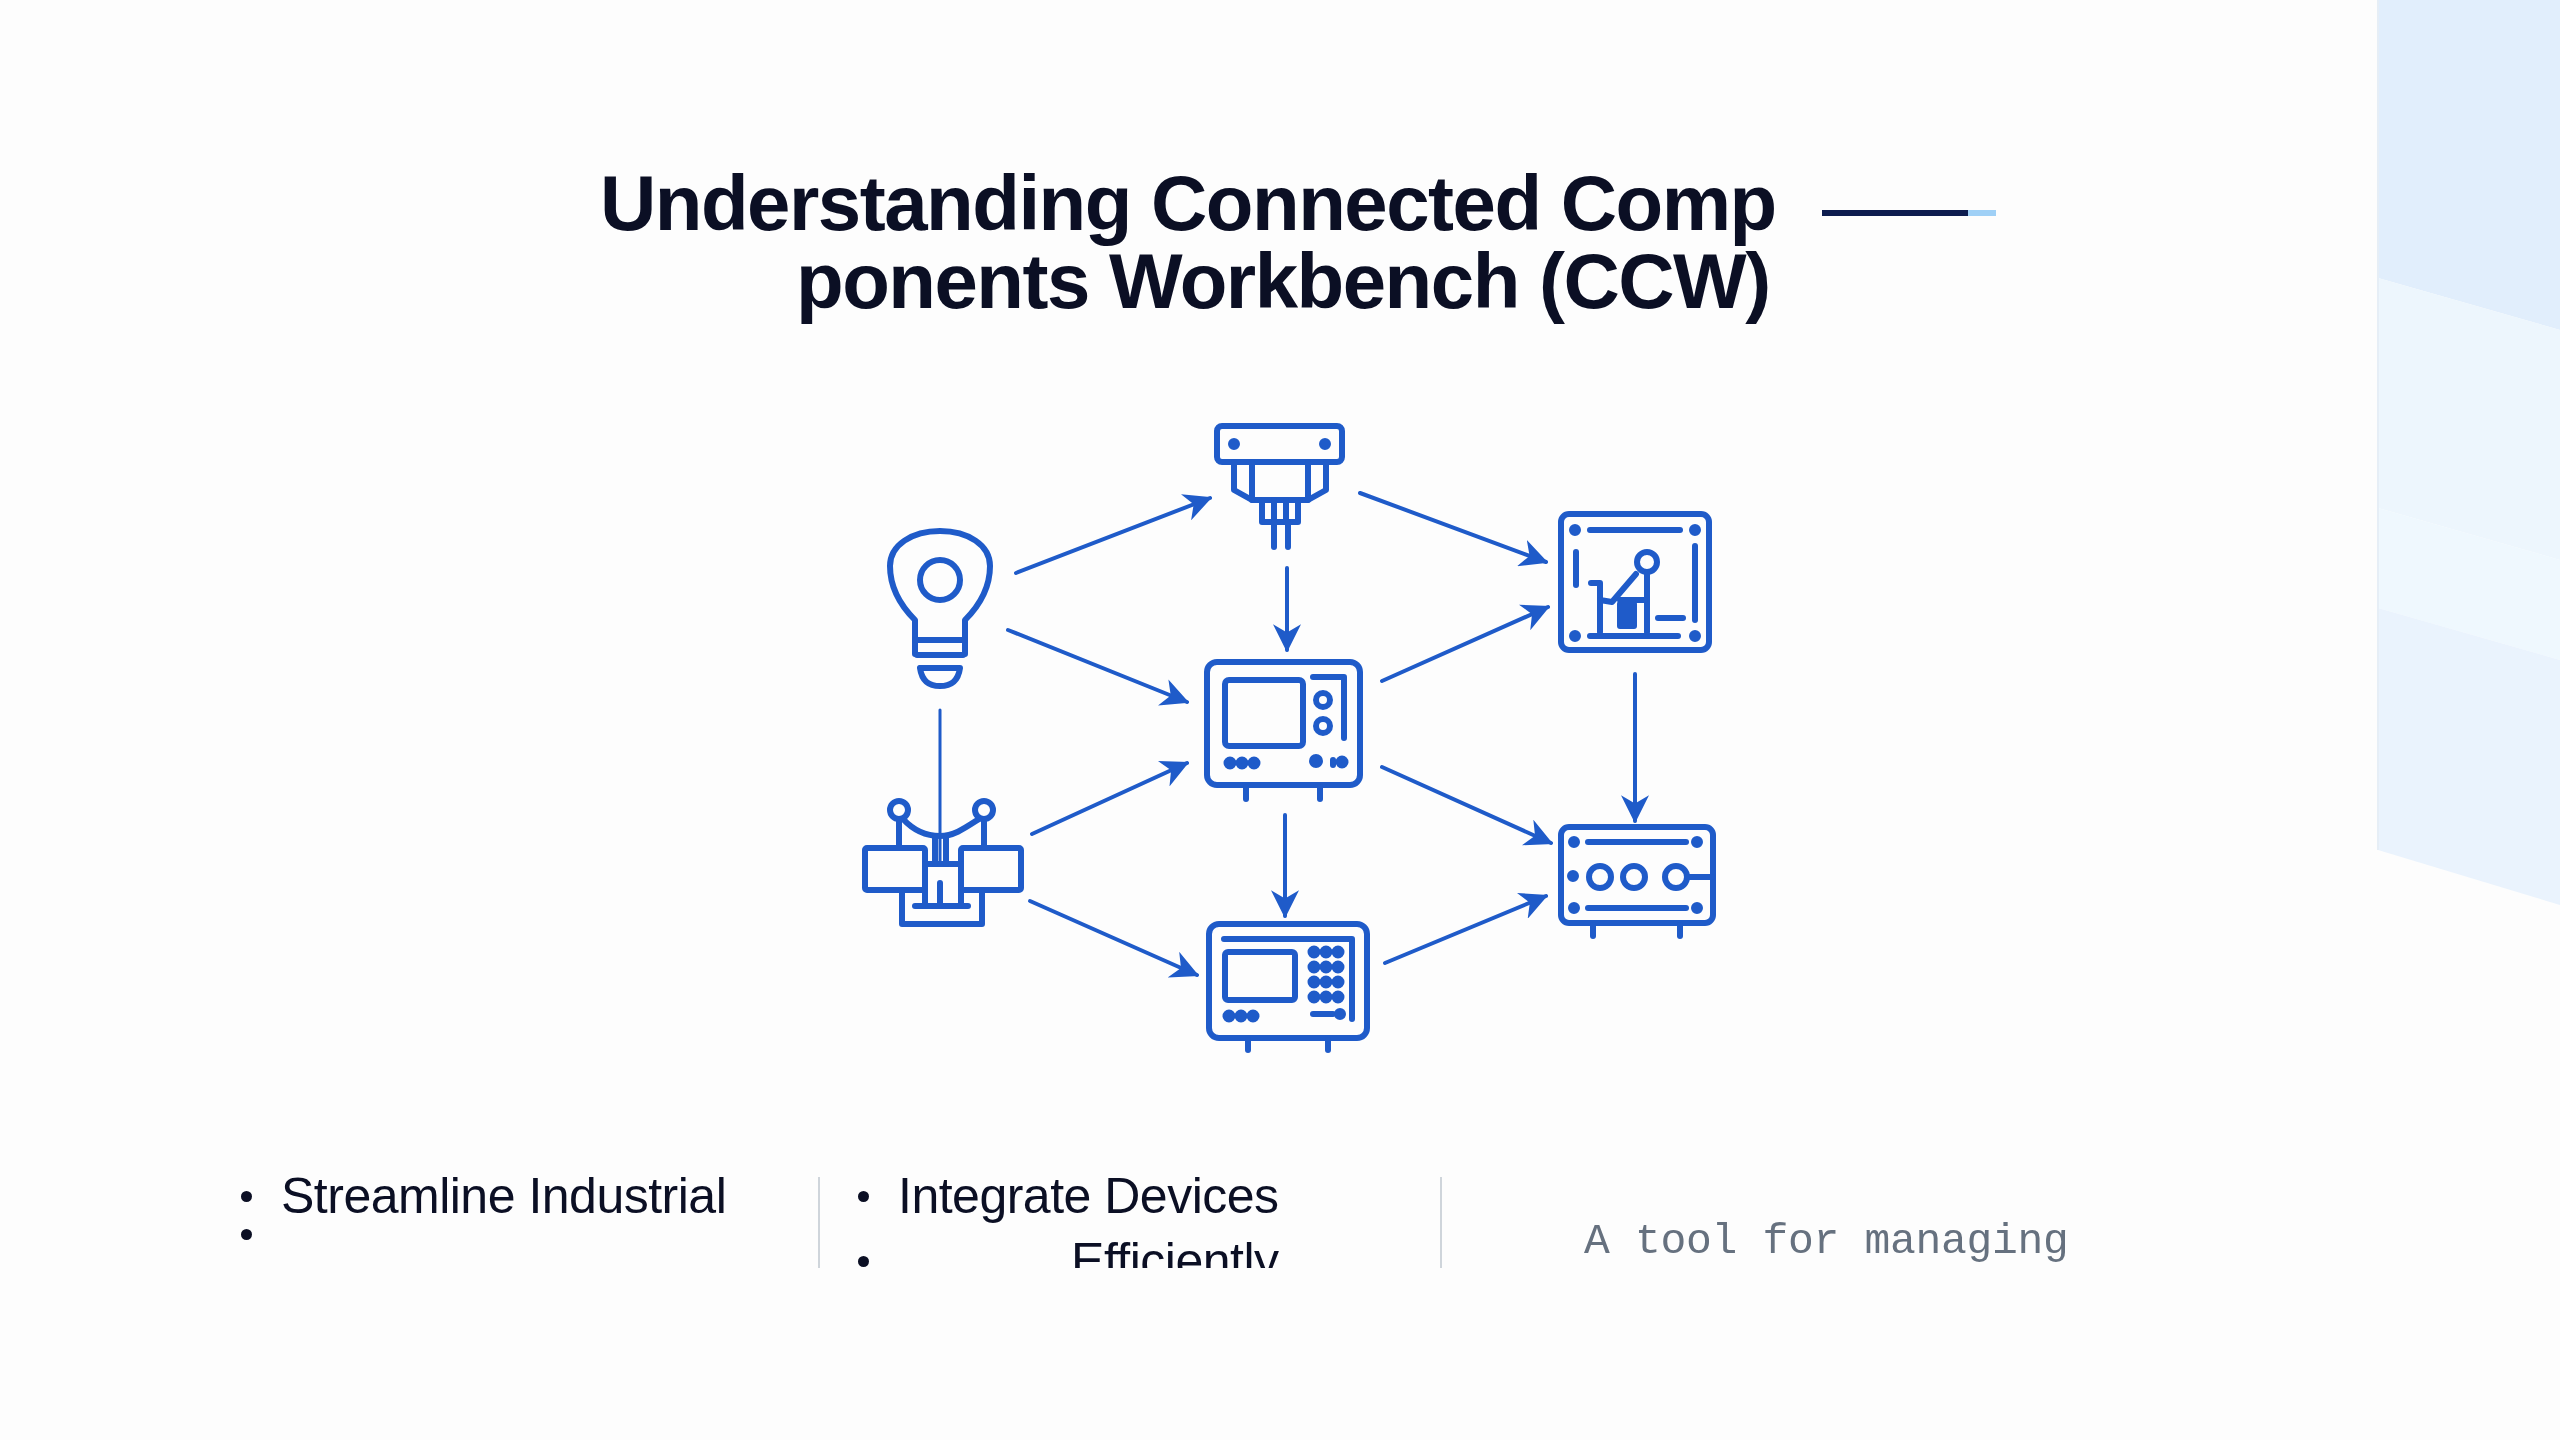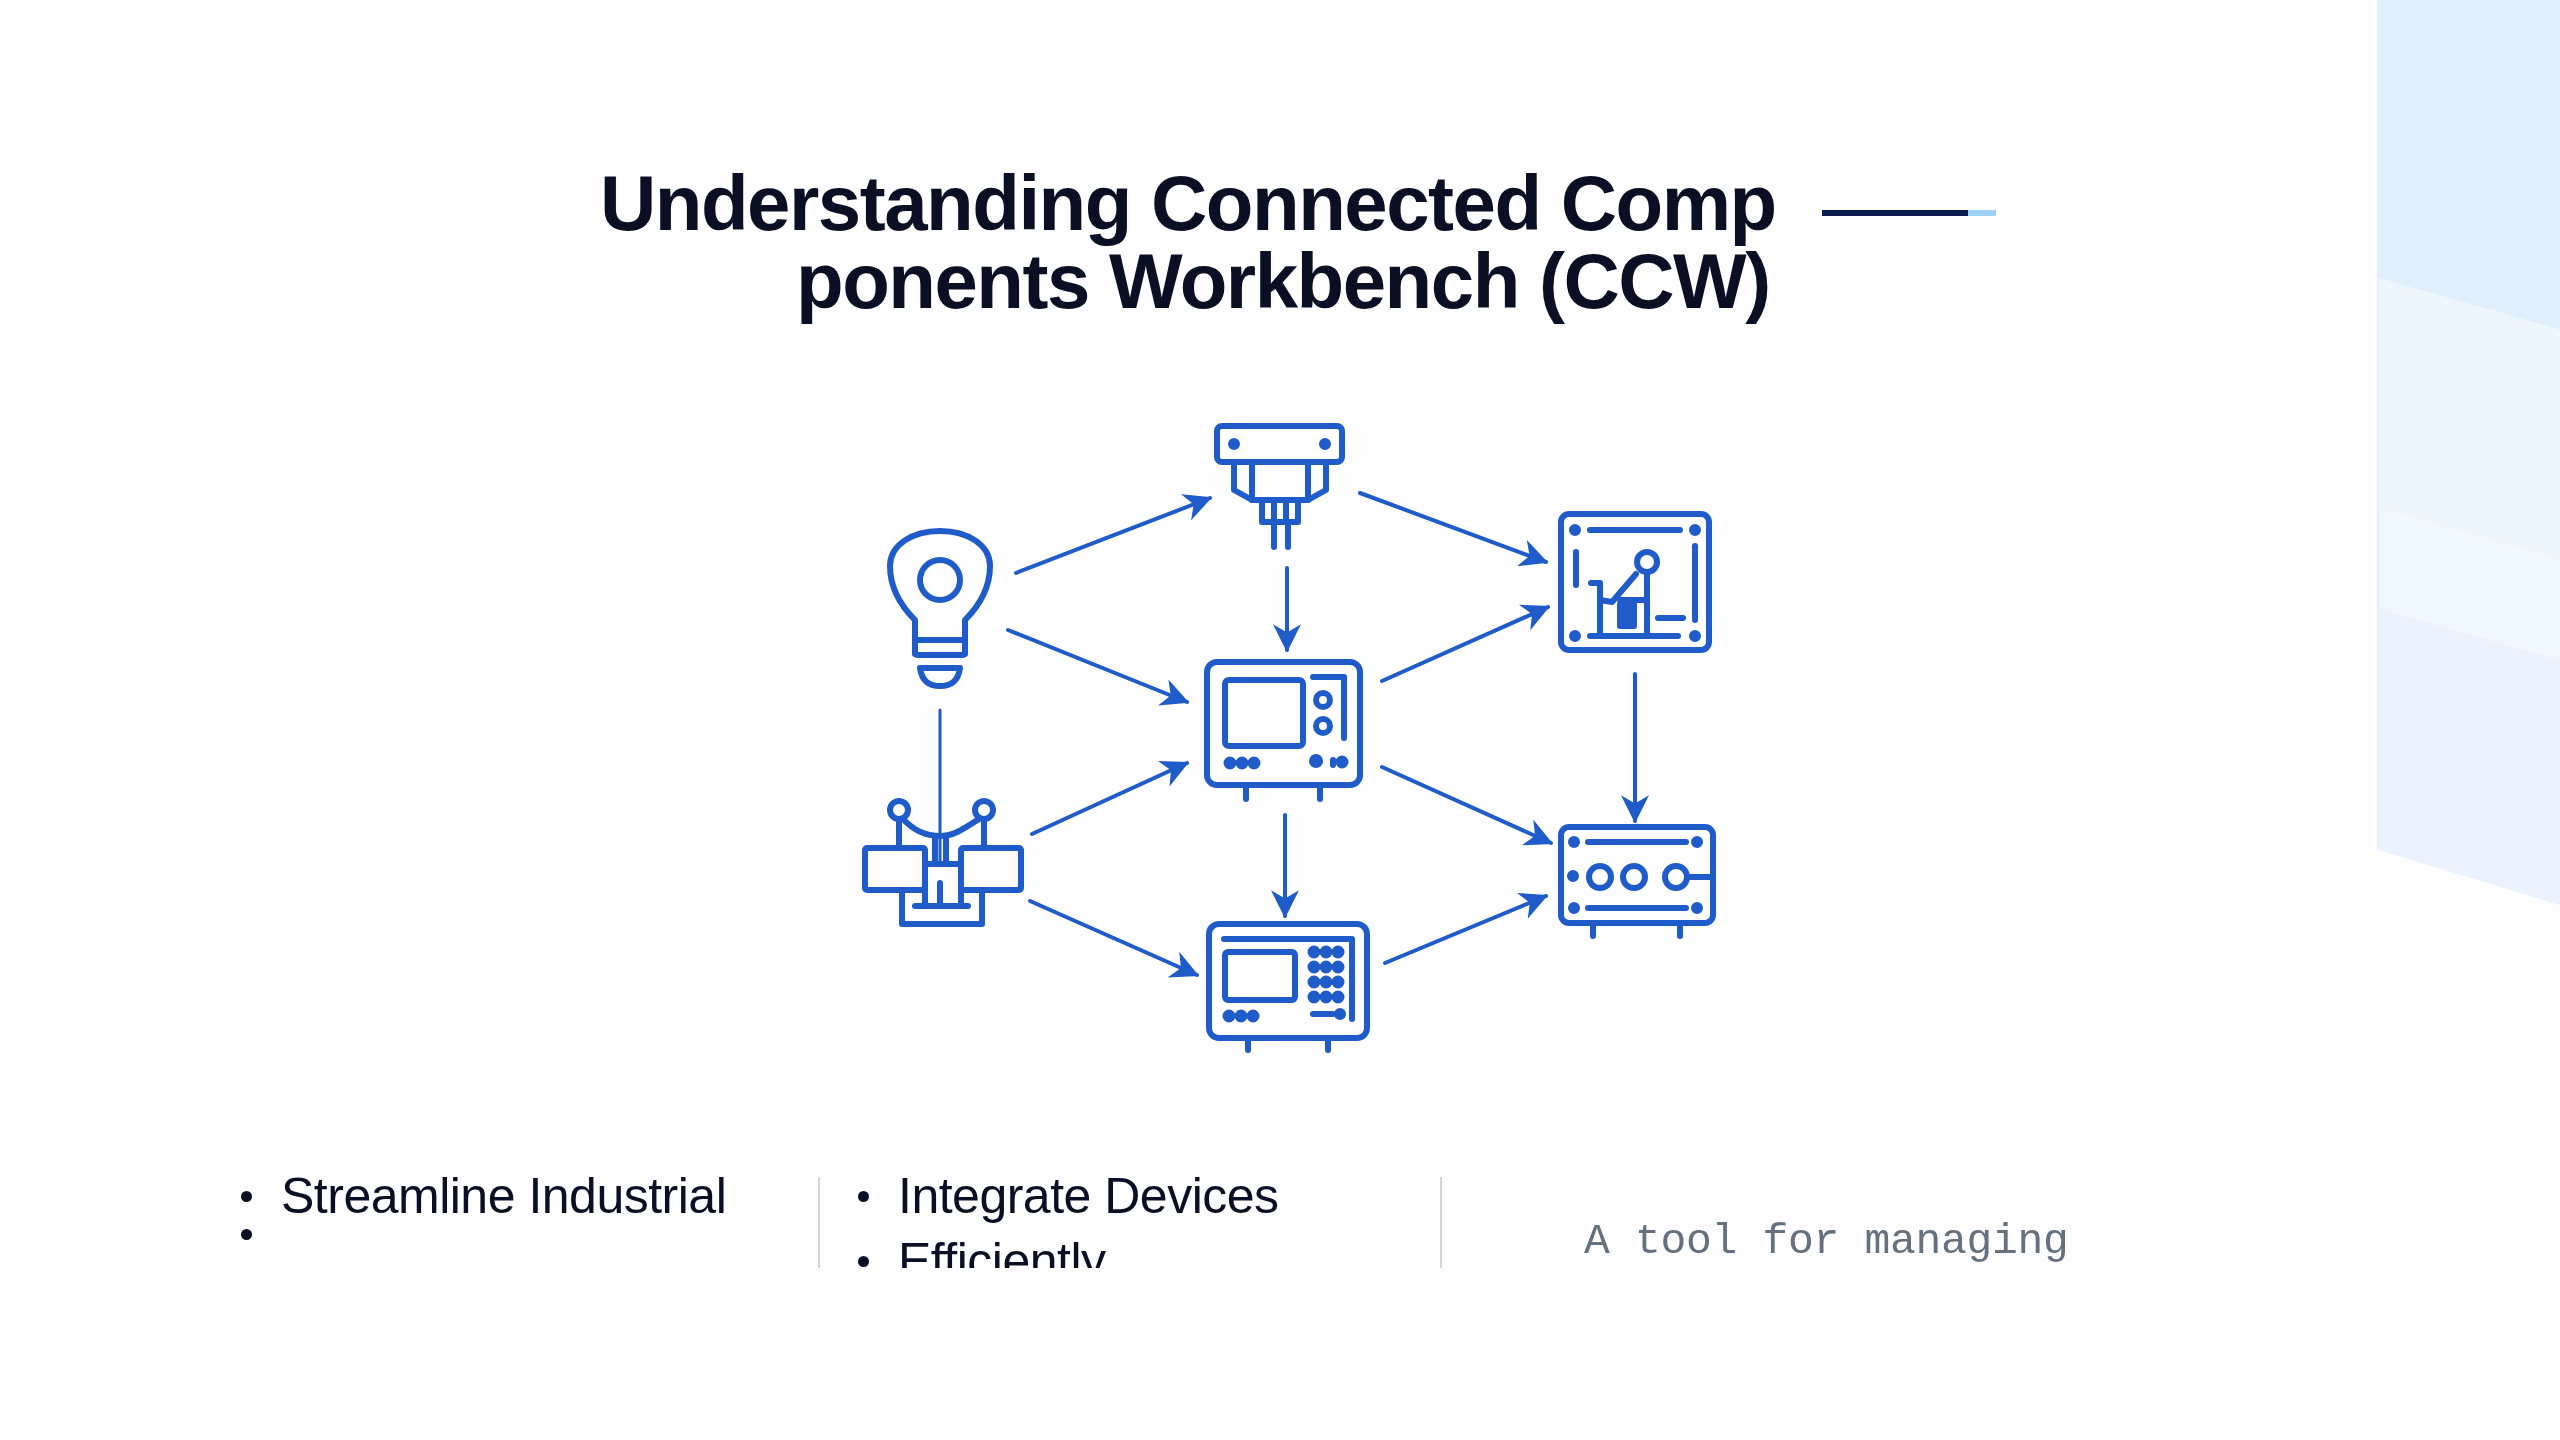--- a/index.html
+++ b/index.html
@@ -66,20 +66,21 @@
       line-height: 65px;
       color: #0b0f24;
       letter-spacing: -0.5px;
     }
     .bullets.col1 { left: 238px; }
     .bullets.col2 { left: 855px; }
     .bullet-row {
       display: flex;
       align-items: center;
       white-space: nowrap;
+      justify-content: space-between;
     }
     .bullet-dot {
       display: inline-block;
       width: 11px;
       height: 11px;
       border-radius: 50%;
       background: #0b0f24;
       margin-right: 29px;
       margin-left: 3px;
     }

